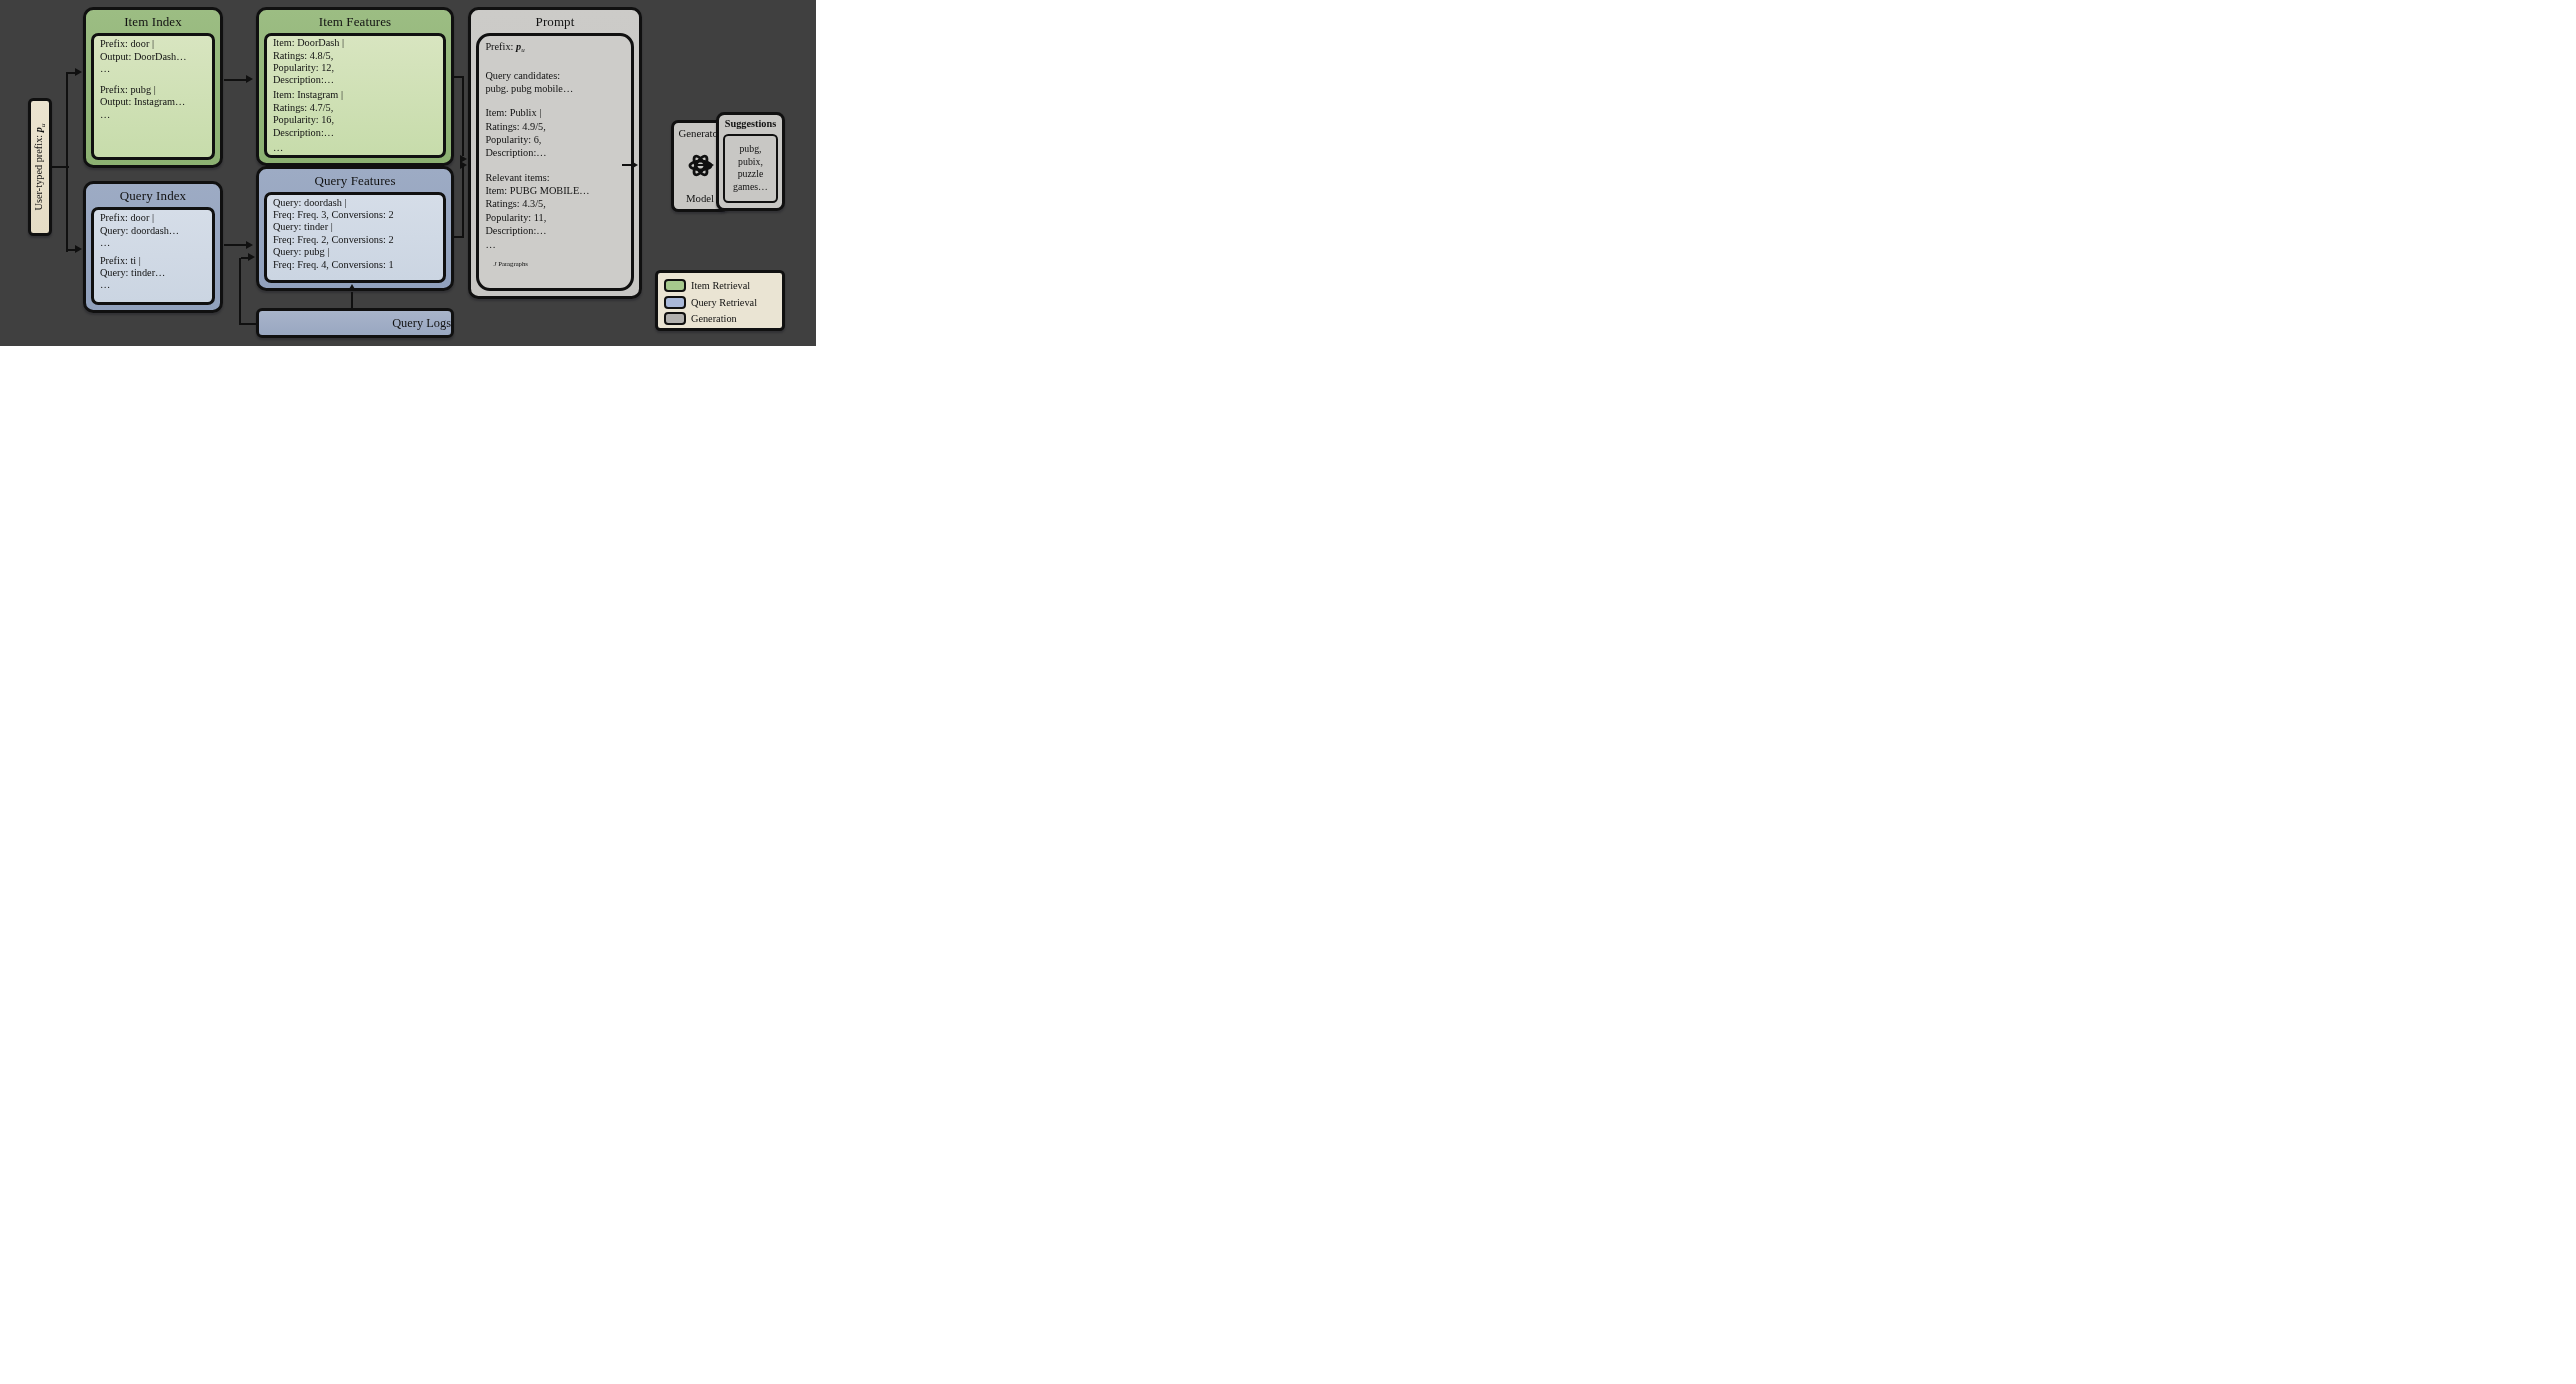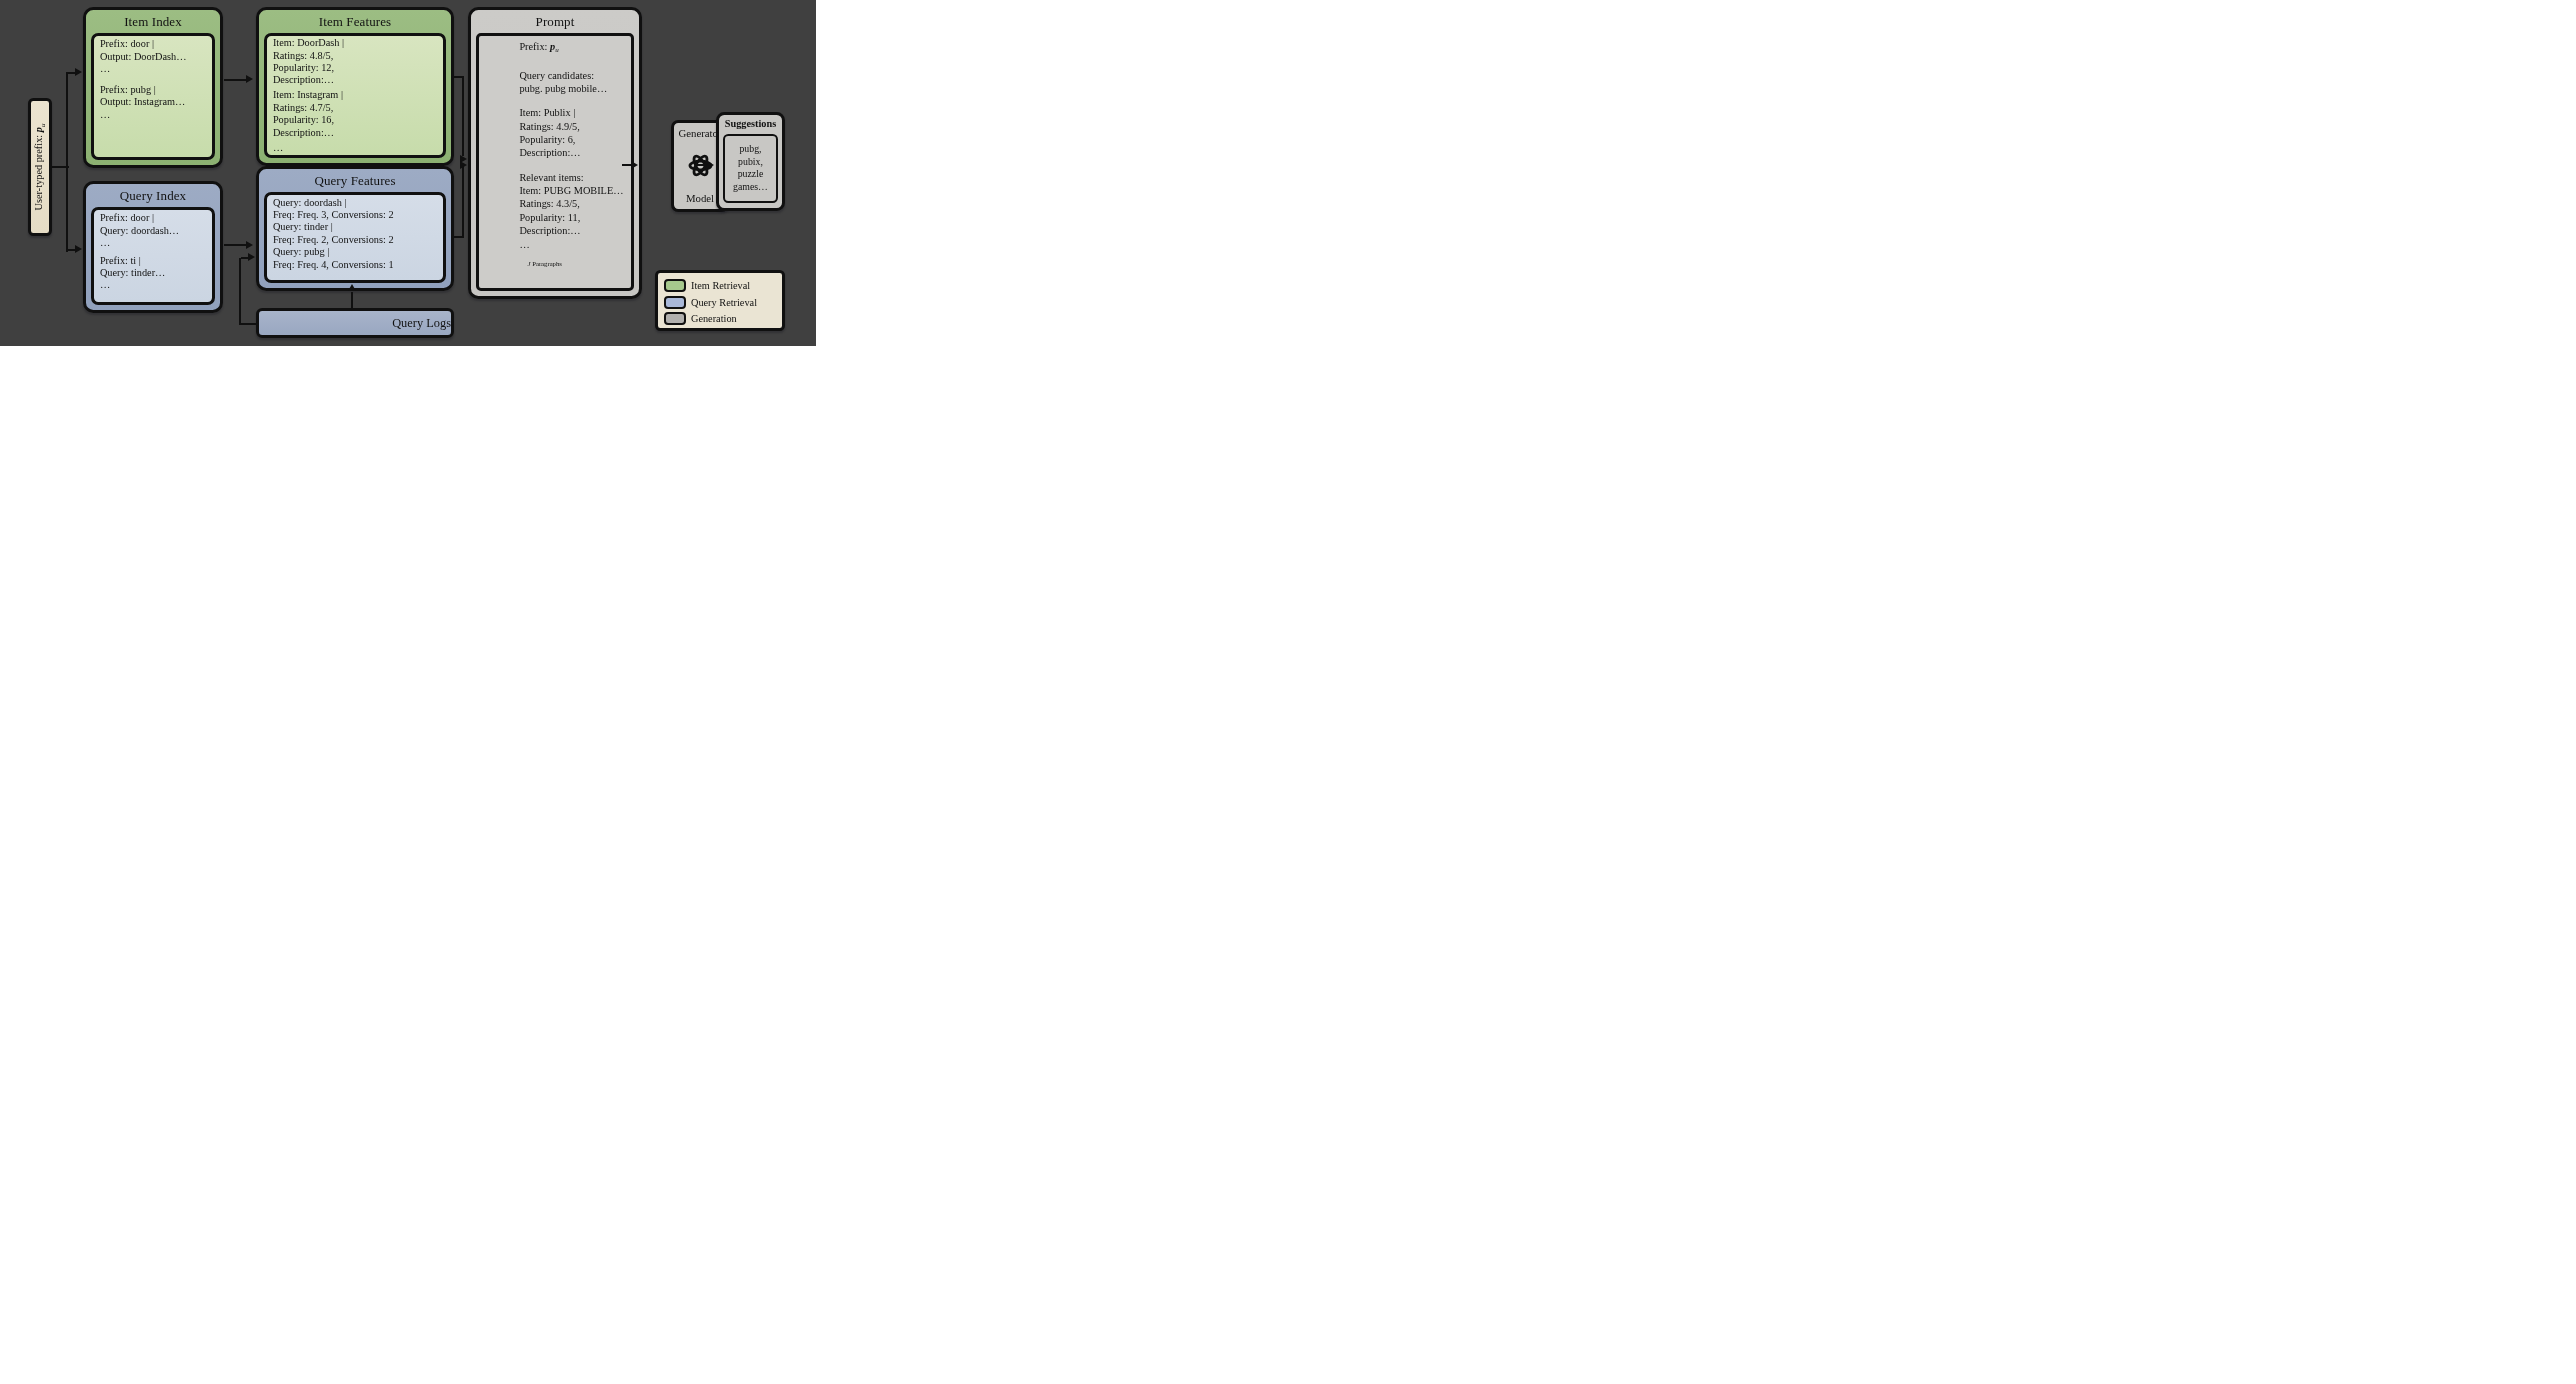--- a/index.html
+++ b/index.html
@@ -11,21 +11,21 @@
   .obox { position:absolute; border:3.6px solid #101010; box-shadow:0 2.1px 2.1px -0.5px rgba(15,15,25,.30); }
   .btitle { text-align:center; font-size:13px; line-height:23px; white-space:nowrap; letter-spacing:0.1px; }
   .ibox { position:absolute; border:3.1px solid #101010; overflow:hidden; }
   .tl { white-space:nowrap; }
 
   .green-o  { background:linear-gradient(#9cbd83,#8cb172); border-radius:10.3px; }
   .green-i  { background:linear-gradient(#d8e5c0,#c7dcab); border-radius:7.2px; }
   .blue-o   { background:linear-gradient(#9dabc4,#91a1bd); border-radius:10.3px; }
   .blue-i   { background:linear-gradient(#d5dde8,#cbd5e2); border-radius:7.2px; }
   .gray-o   { background:linear-gradient(#cccbc8,#c7c6c3); border-radius:10.3px; }
-  .gray-i   { background:#cdccc9; border-radius:5px;padding-left:34px; }
+  .gray-i   { background:#cdccc9; border-radius:14px; }
 
   .feat-body { padding:2.1px 5.7px; font-size:10.3px; line-height:12.4px; }
   .entry-gap { height:8.2px; }
   .small-gap { height:2.6px; }
 
   
   .prefix-box { position:absolute; left:28px; top:98px; width:24px; height:138px;
     background:linear-gradient(#ece4d0,#e5dcc5); border:3.1px solid #101010; border-radius:5.2px;
     box-shadow:0 2.1px 2.1px -0.5px rgba(15,15,25,.30); }
   .prefix-text { position:absolute; left:50%; top:50%;

